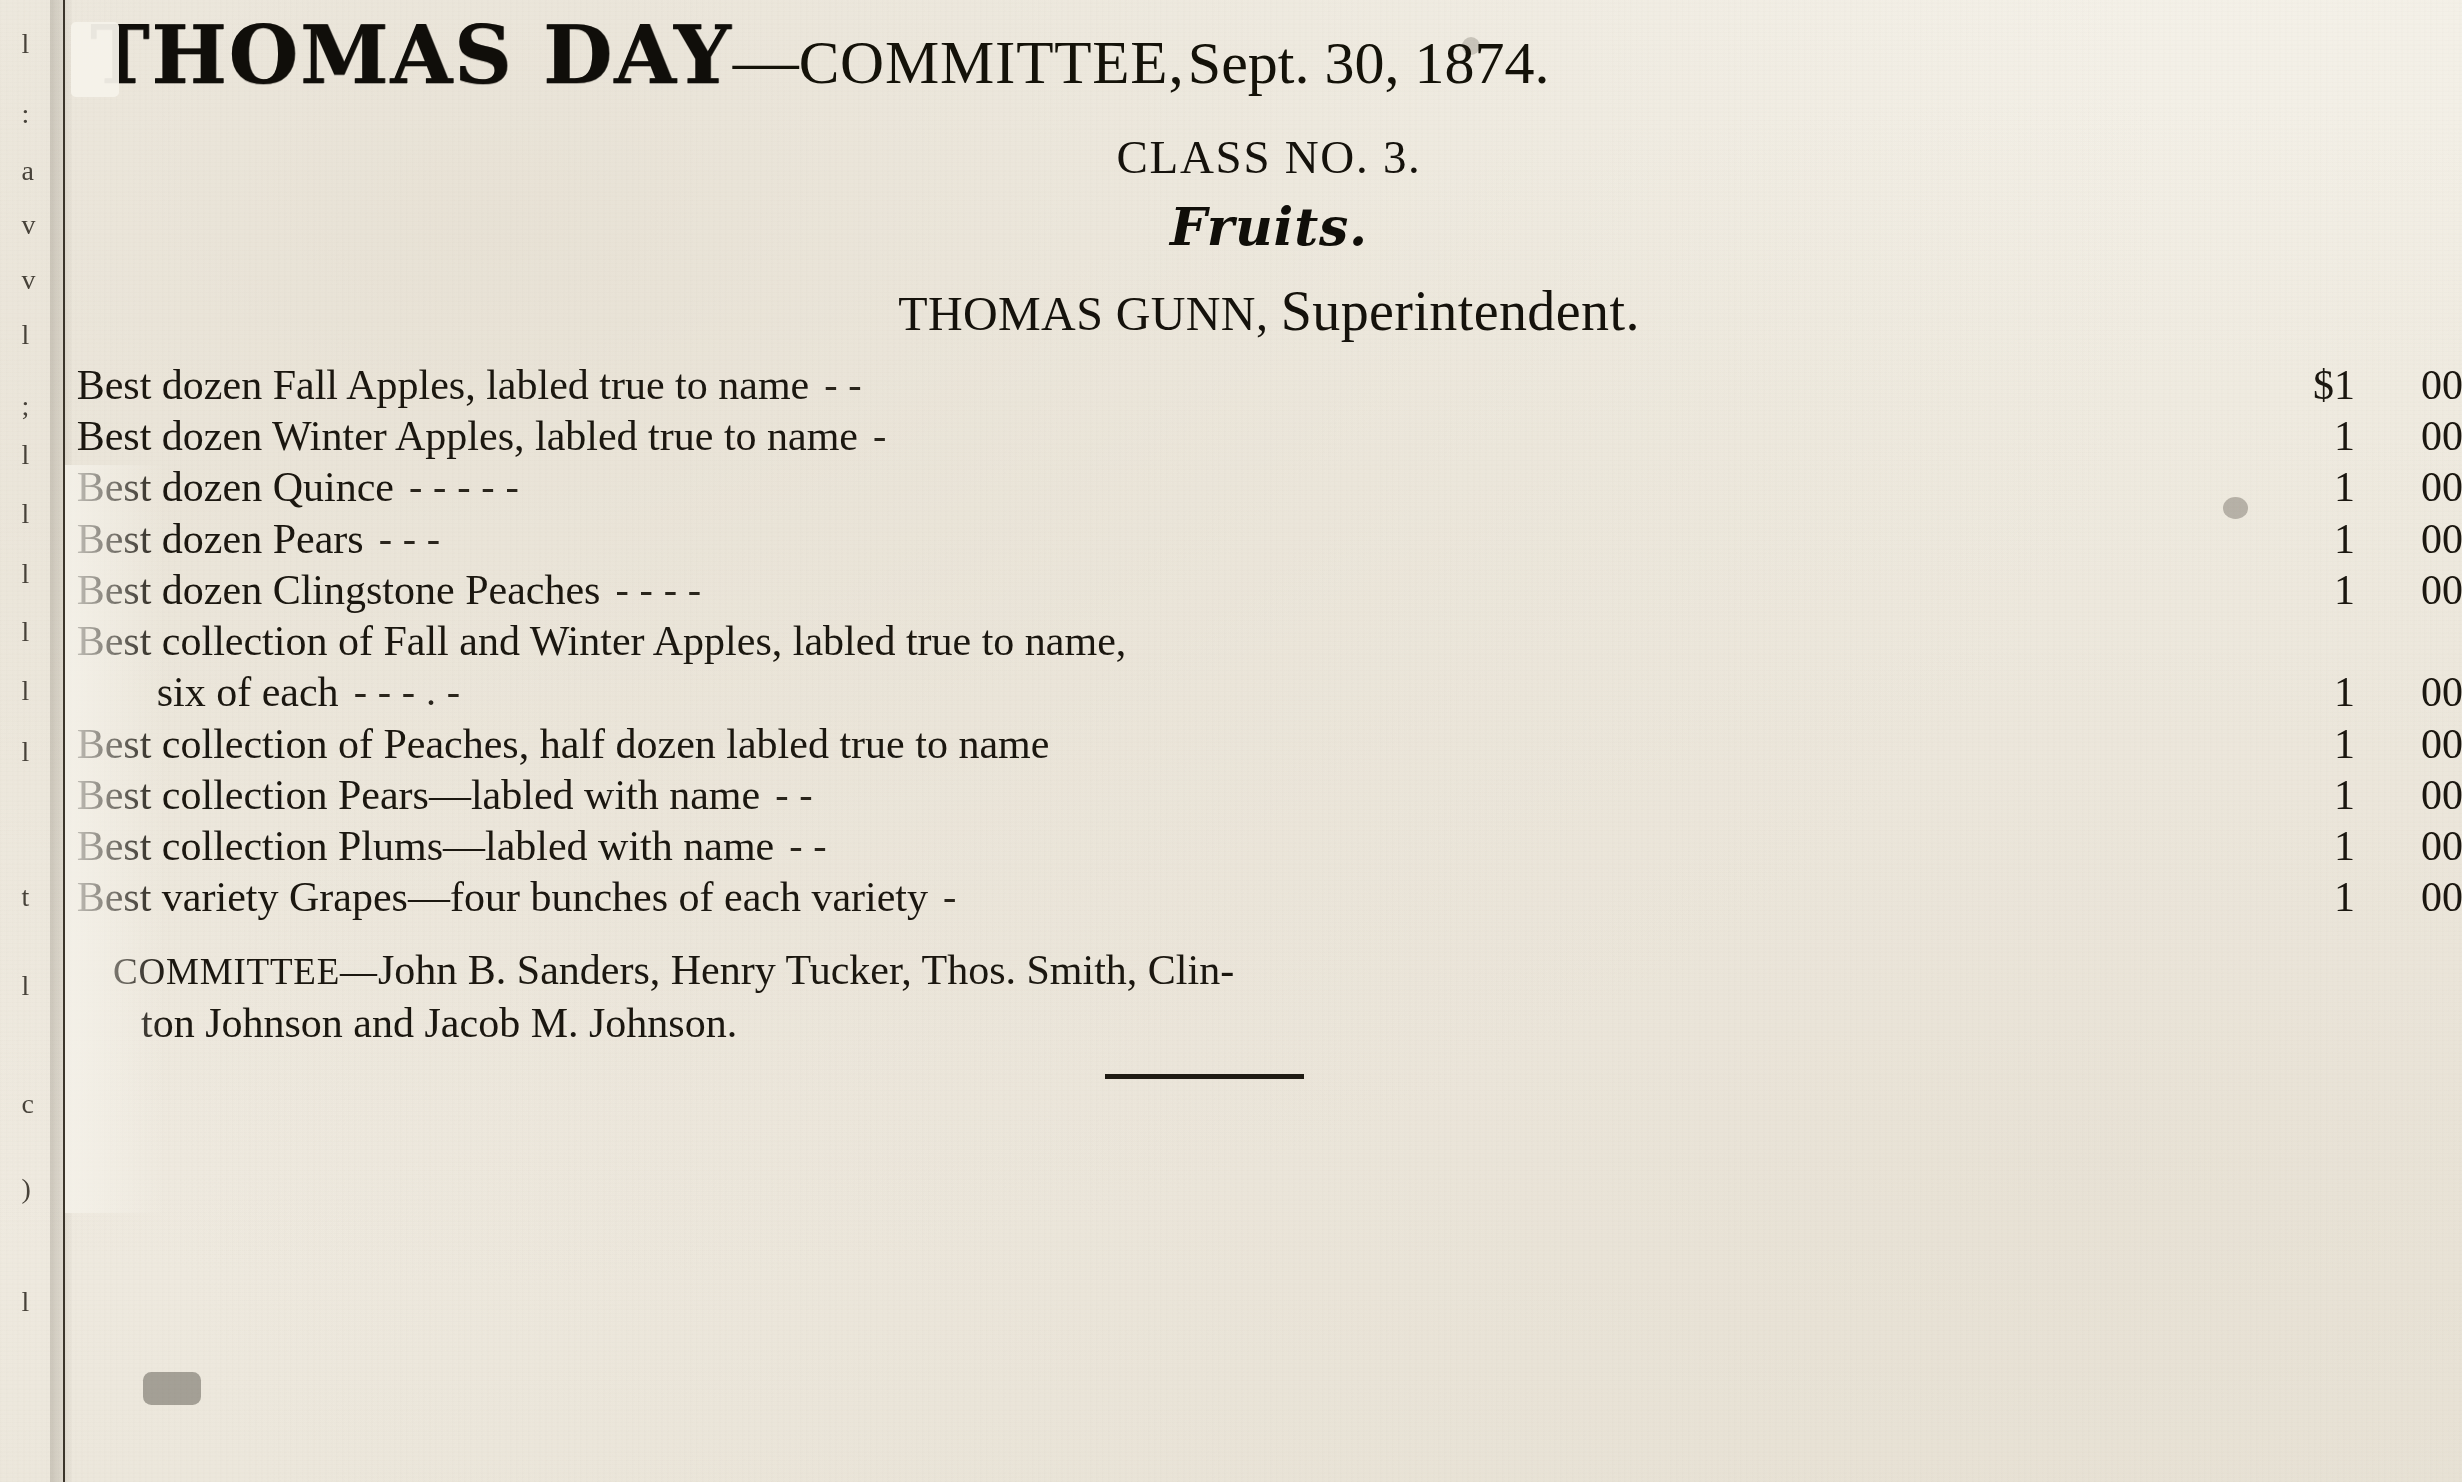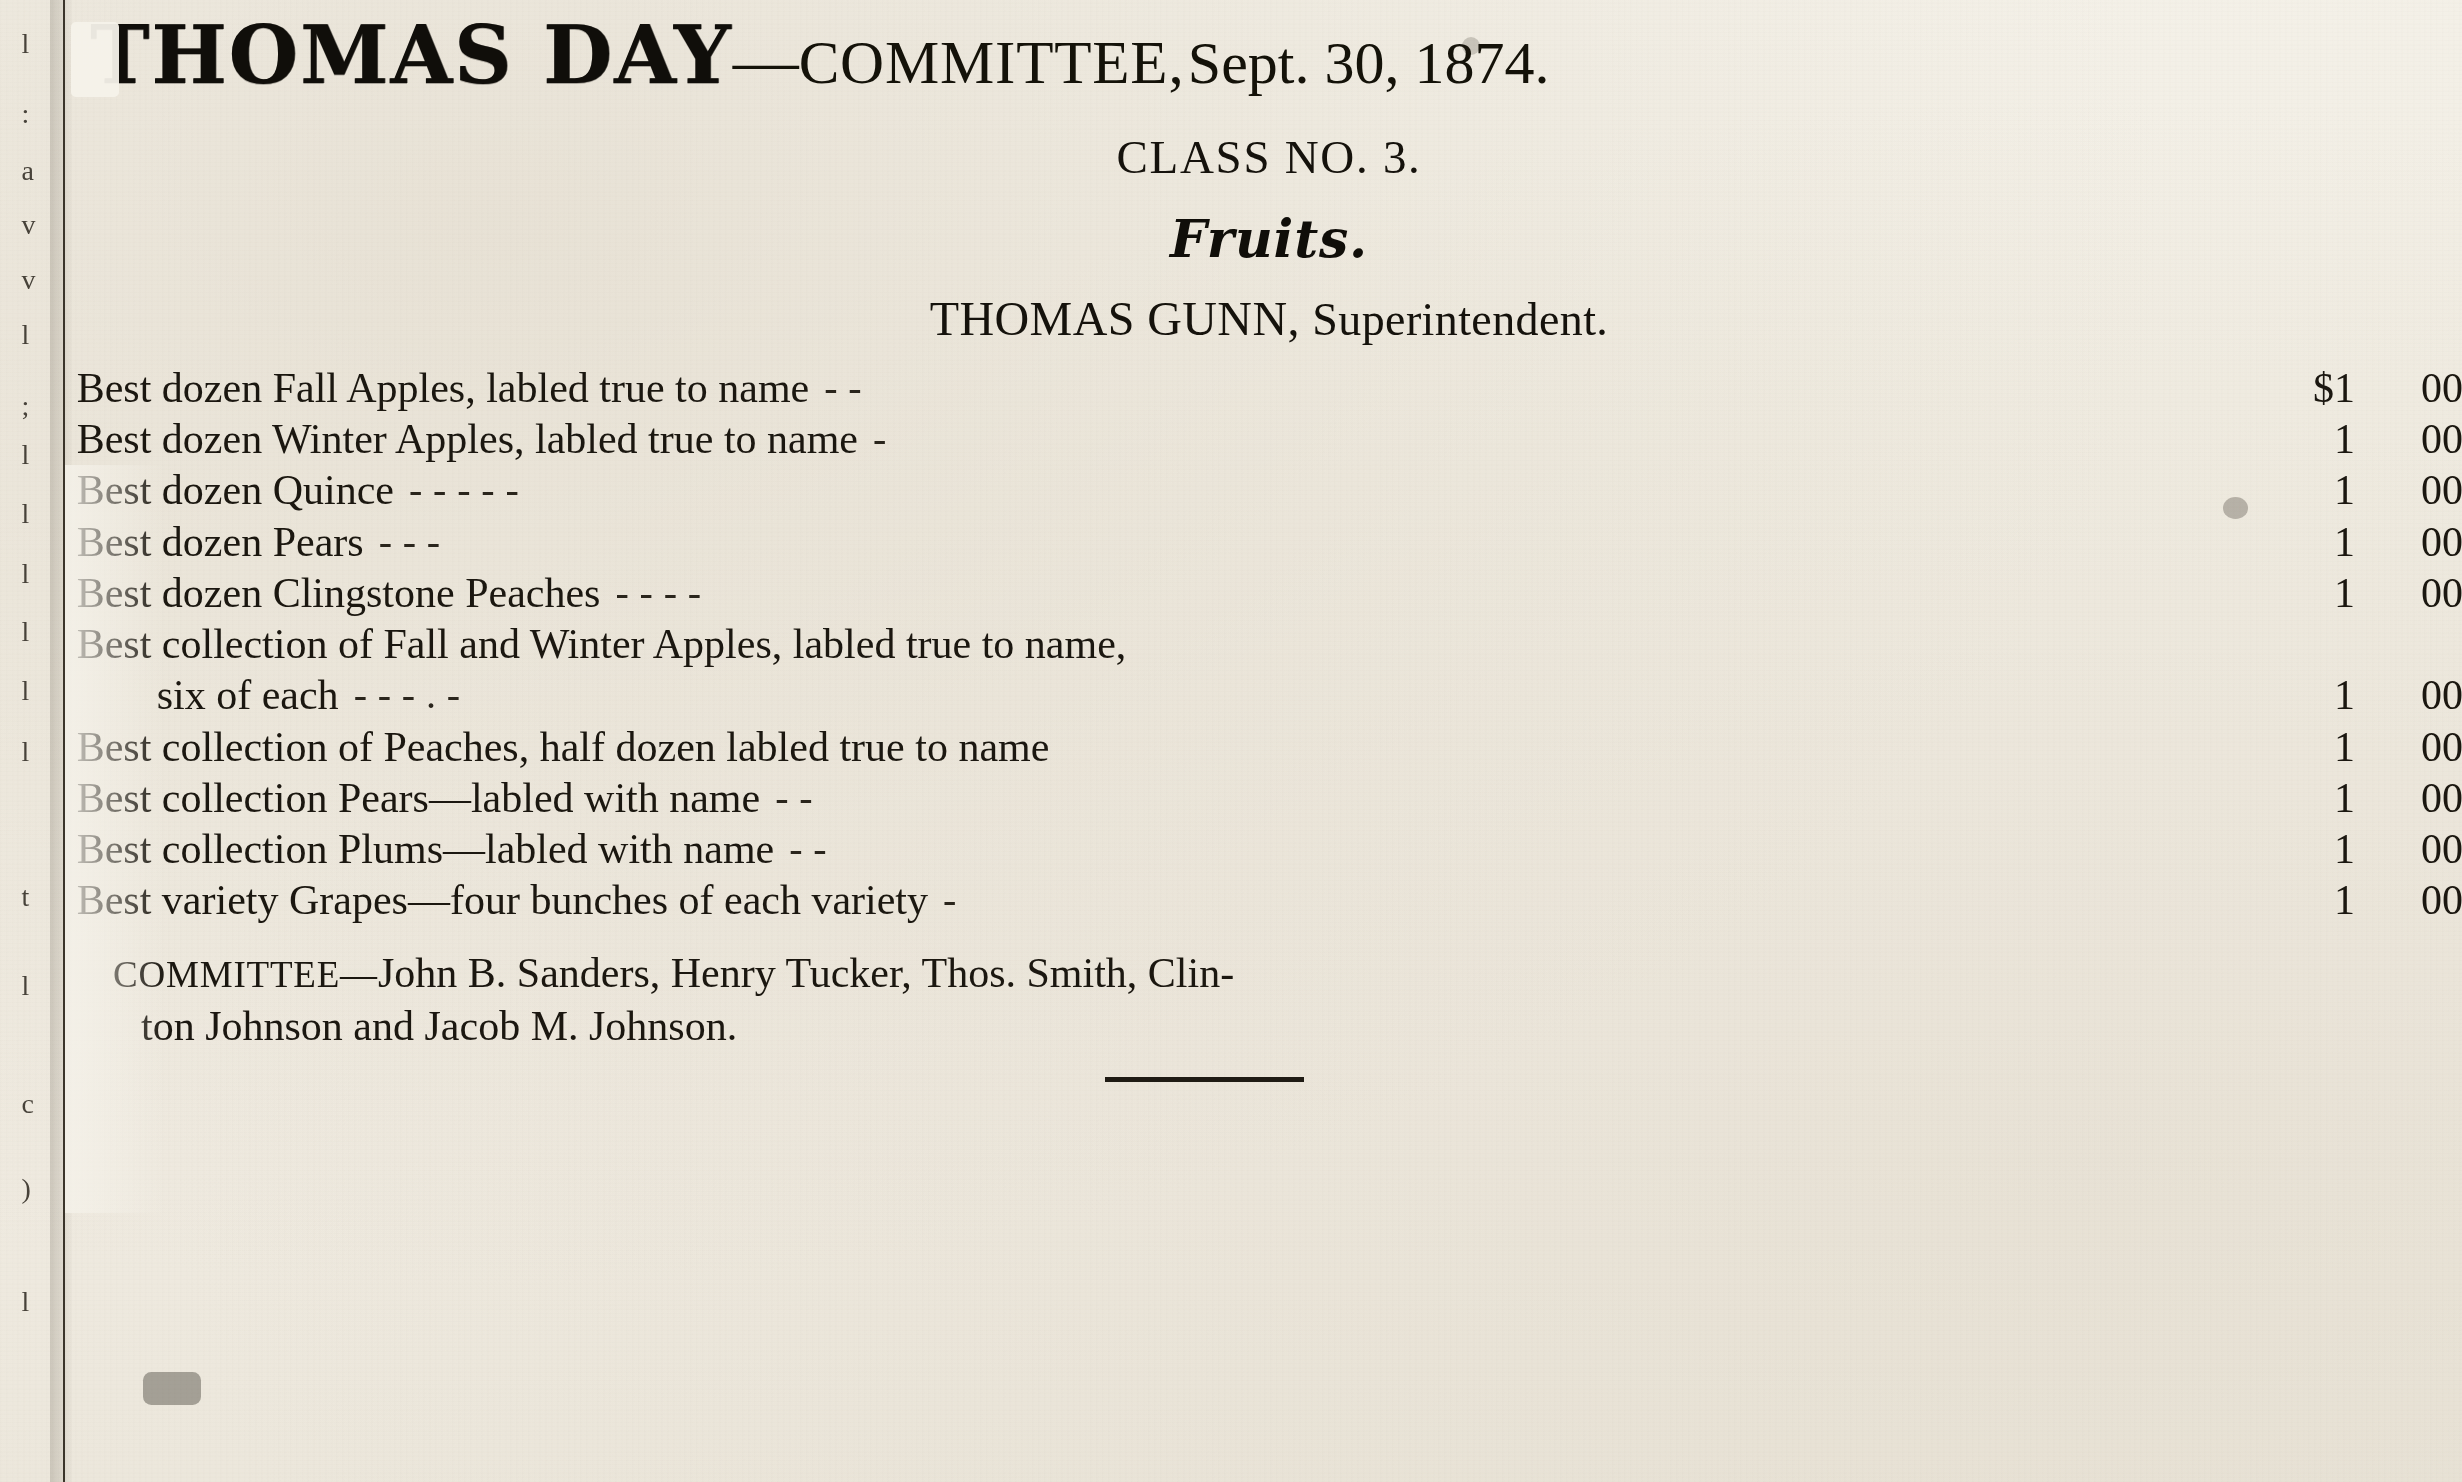--- a/index.html
+++ b/index.html
@@ -113,35 +113,35 @@
     margin-top: 35px;
     color: #15120c;
   }
 
   .section-title {
     text-align: center;
     font-family: "DejaVu Serif", serif;
     font-style: italic;
     font-weight: 700;
     font-size: 52px;
-    margin-top: 24px;
+    margin-top: 12px;
     letter-spacing: 0.8px;
     color: #100e09;
   }
 
   .superintendent {
     text-align: center;
     font-family: "Liberation Serif", serif;
     font-size: 48px;
     margin-top: 21.6px;
     color: #15120c;
     letter-spacing: 0.4px;
   }
   .superintendent .sc-small {
-    font-size: 46px;
+    font-size: 56px;
   }
 
   
   .list {
     margin-top: 18.3px;
     padding-left: 1.7px;
   }
   .row {
     display: flex;
     align-items: flex-start;

